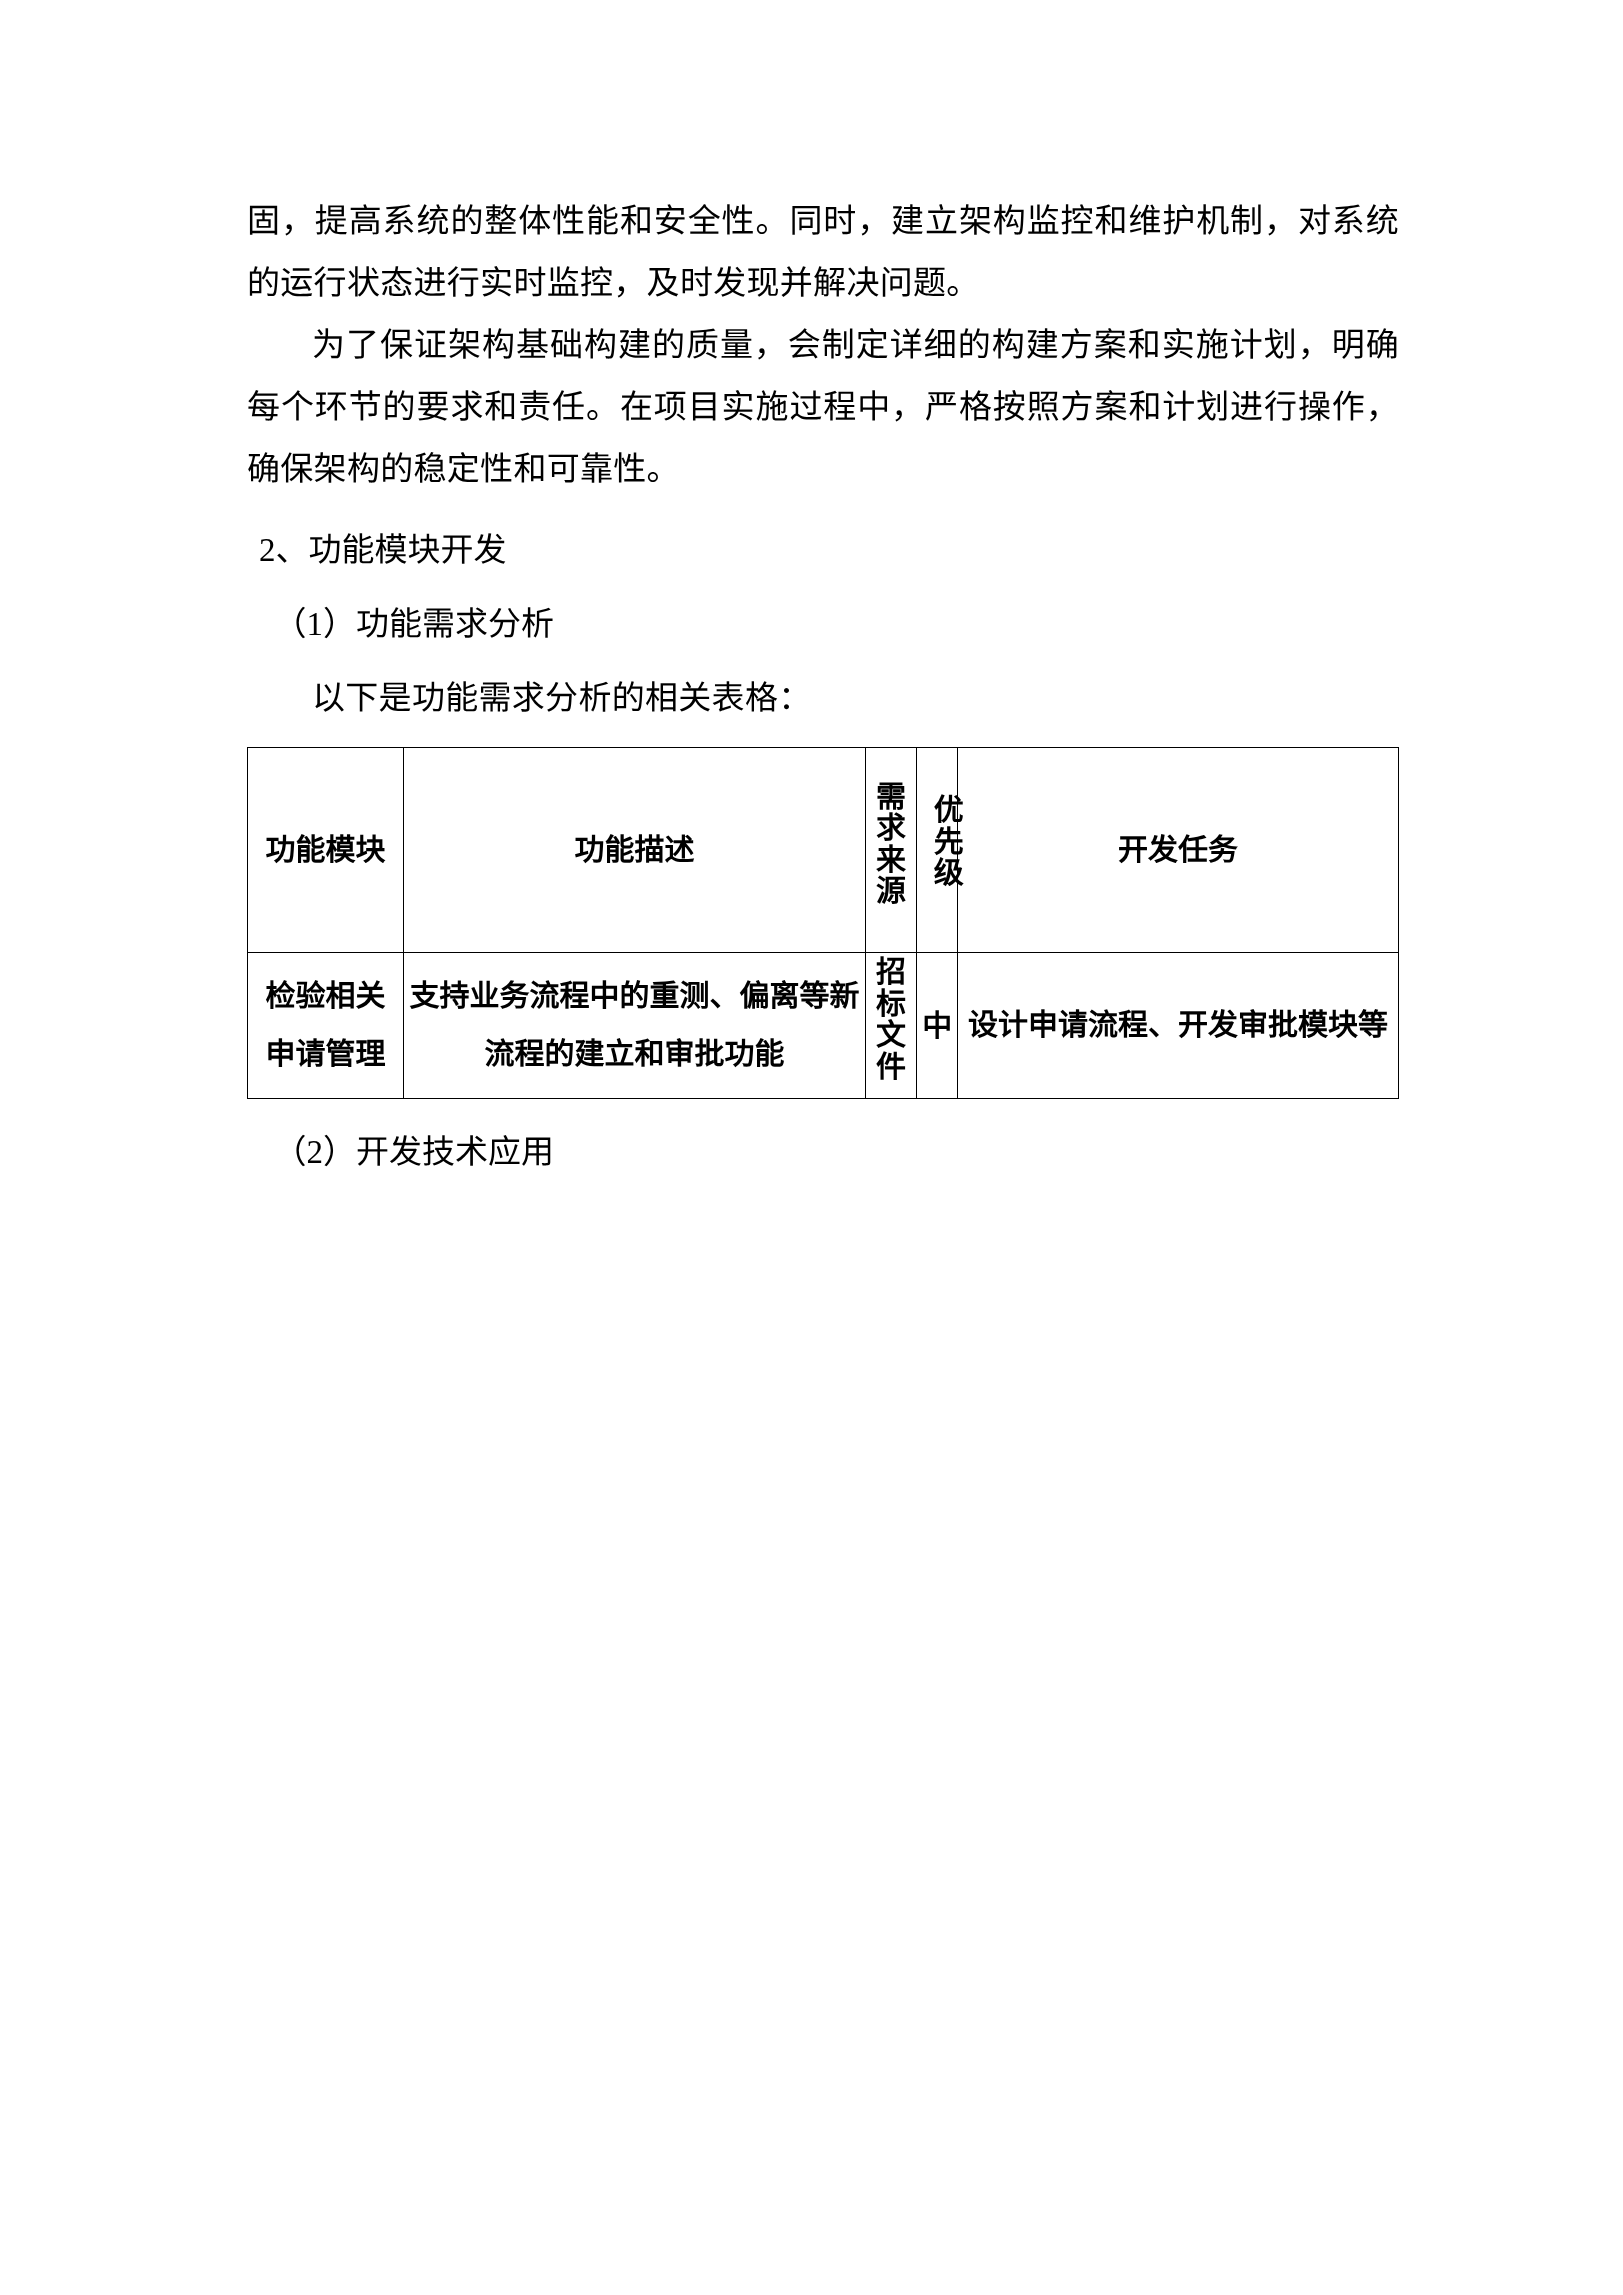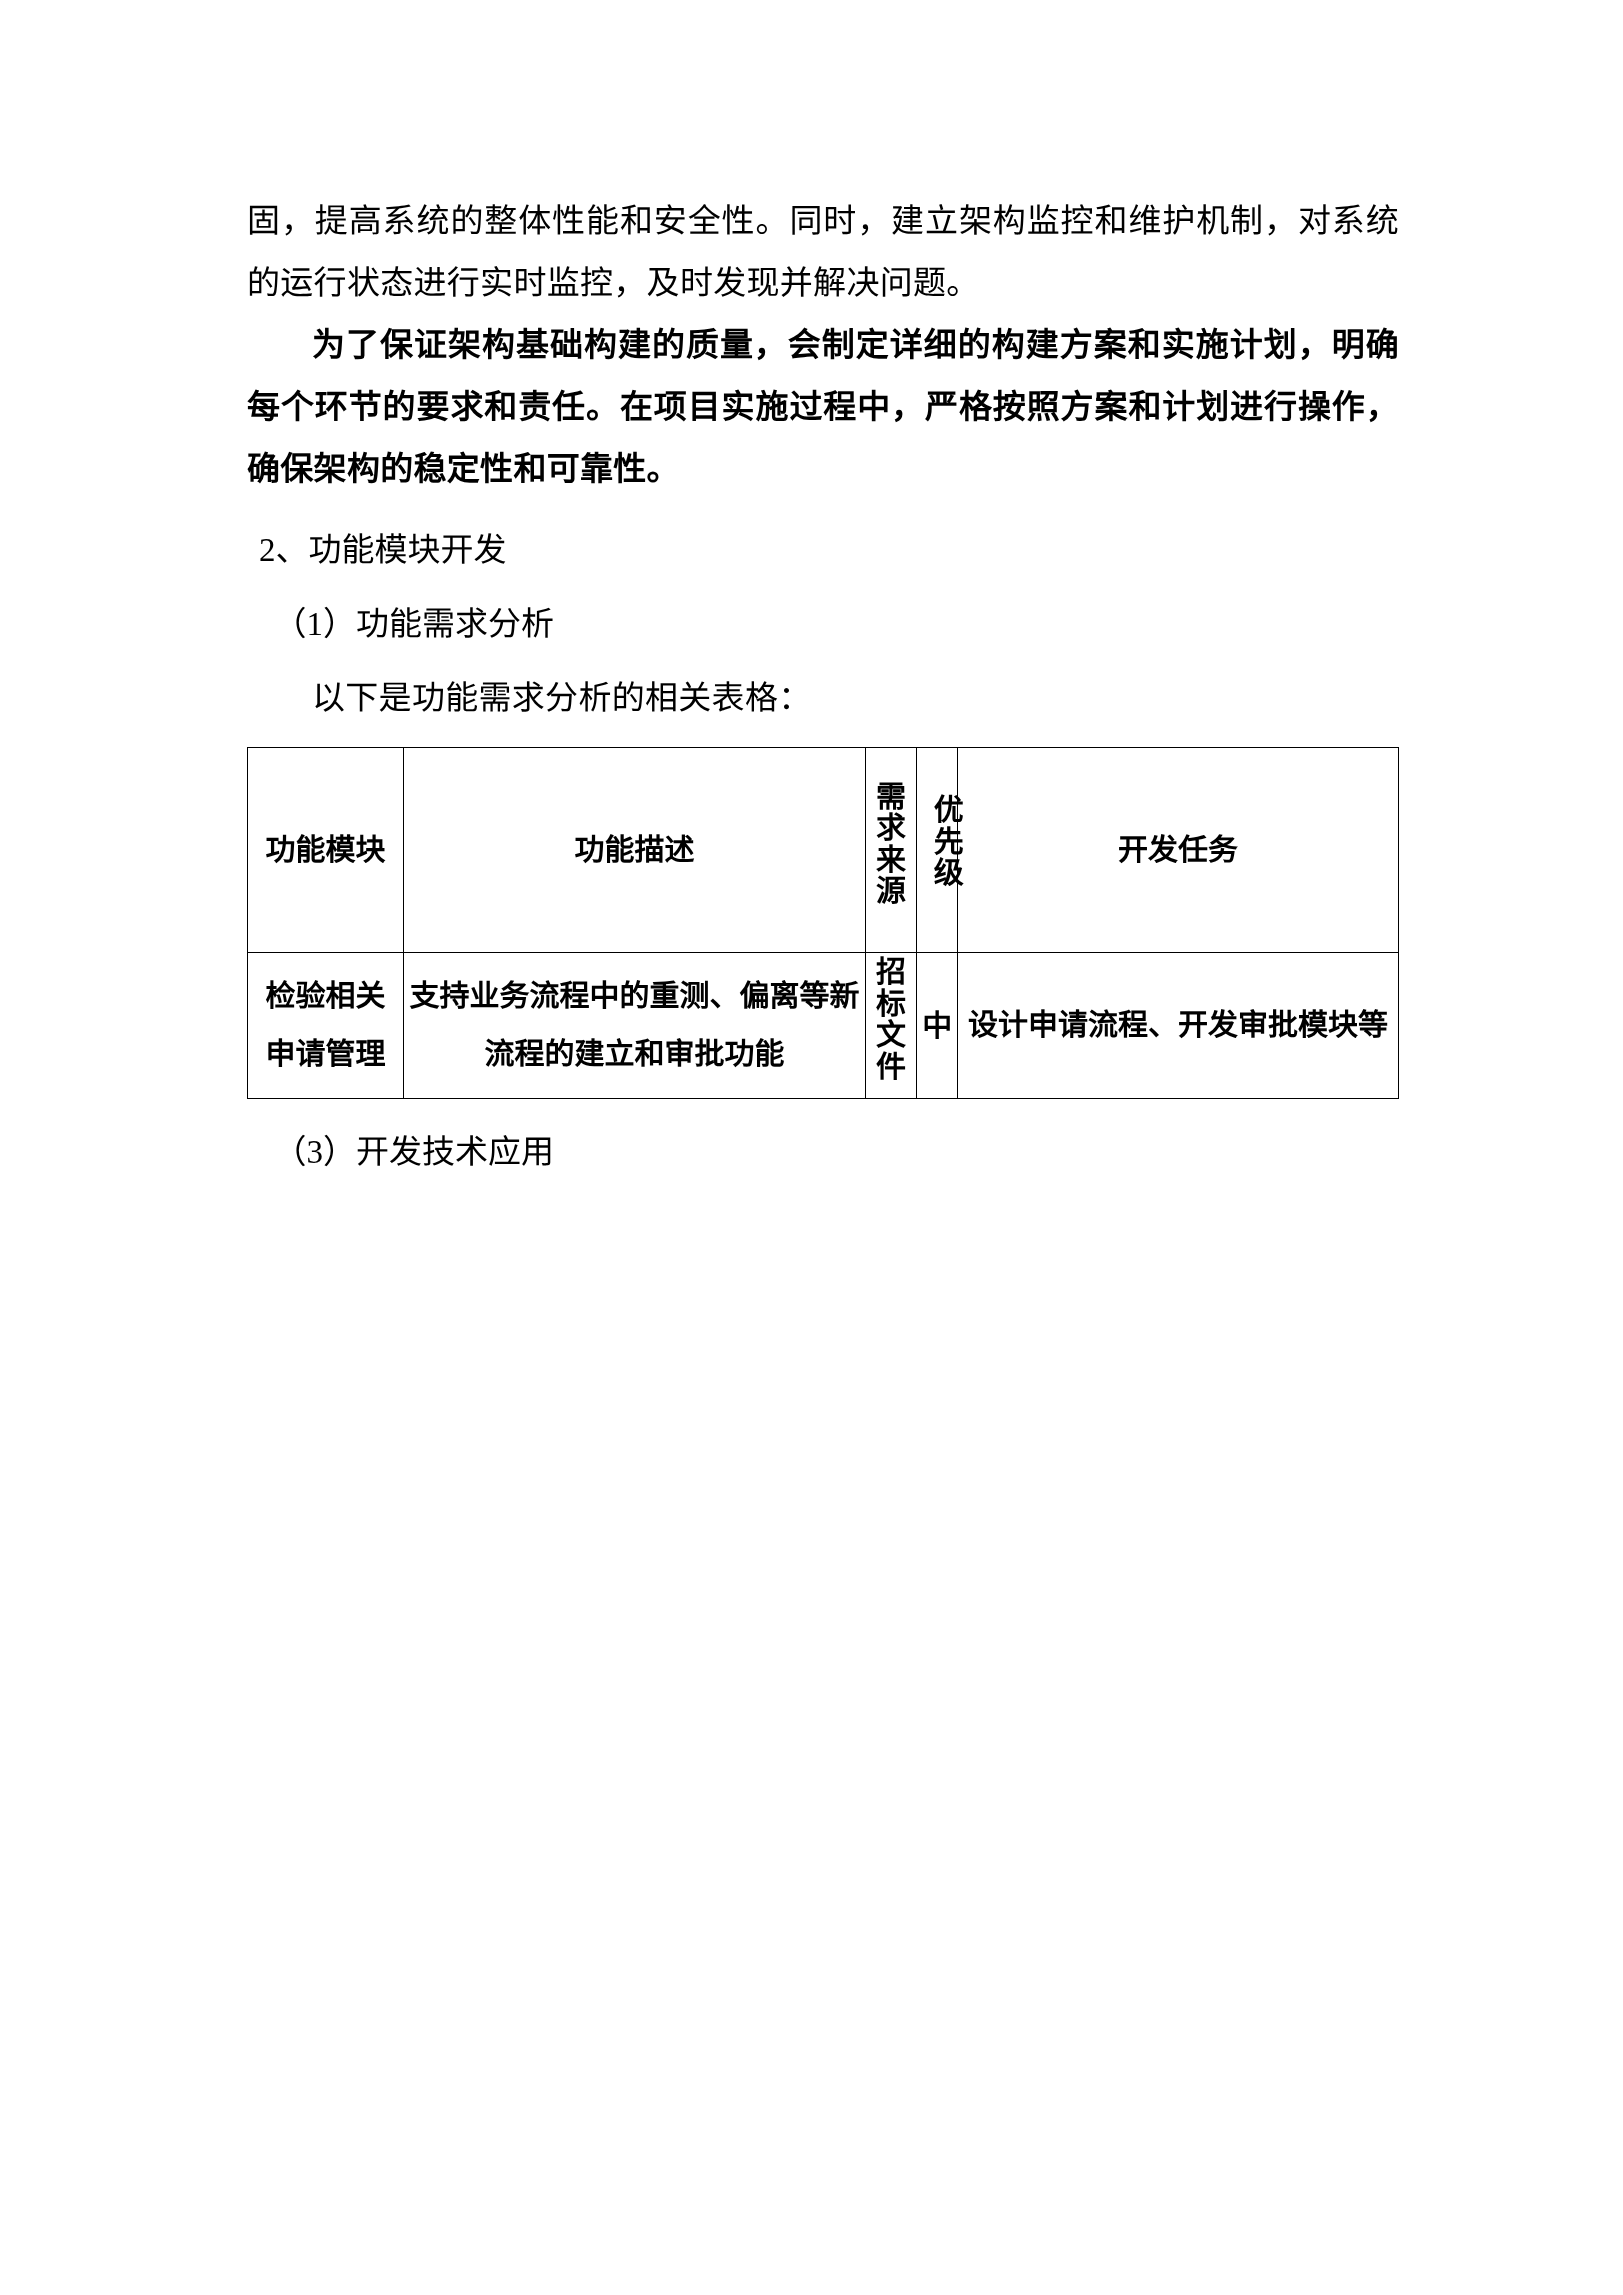--- a/index.html
+++ b/index.html
@@ -40,21 +40,20 @@
     text-justify: inter-ideograph;
     letter-spacing: 0.3px;
     margin: 0 0 0 0;
     text-indent: 0;
   }
   .para.indent {
     text-indent: 65px;
   }
   .para + .para {
     margin-top: 0;
-    font-weight: bold;
   }
 
   .gap-small { height: 6.5px; }
 
   .heading {
     font-size: 33px;
     line-height: 62px;
     margin: 12px;
     text-indent: 0;
   }
@@ -200,17 +199,17 @@
               <span>中</span>
             </td>
             <td class="td-task">
               <span>设计申请流程、开发审批模块等</span>
             </td>
           </tr>
         </tbody>
       </table>
     </div>
 
-    <p class="heading sub after-table">（3）开发技术应用</p>
+    <p class="heading sub after-table">（2）开发技术应用</p>
 
   </div>
 </div>
 
 
 </body></html>

